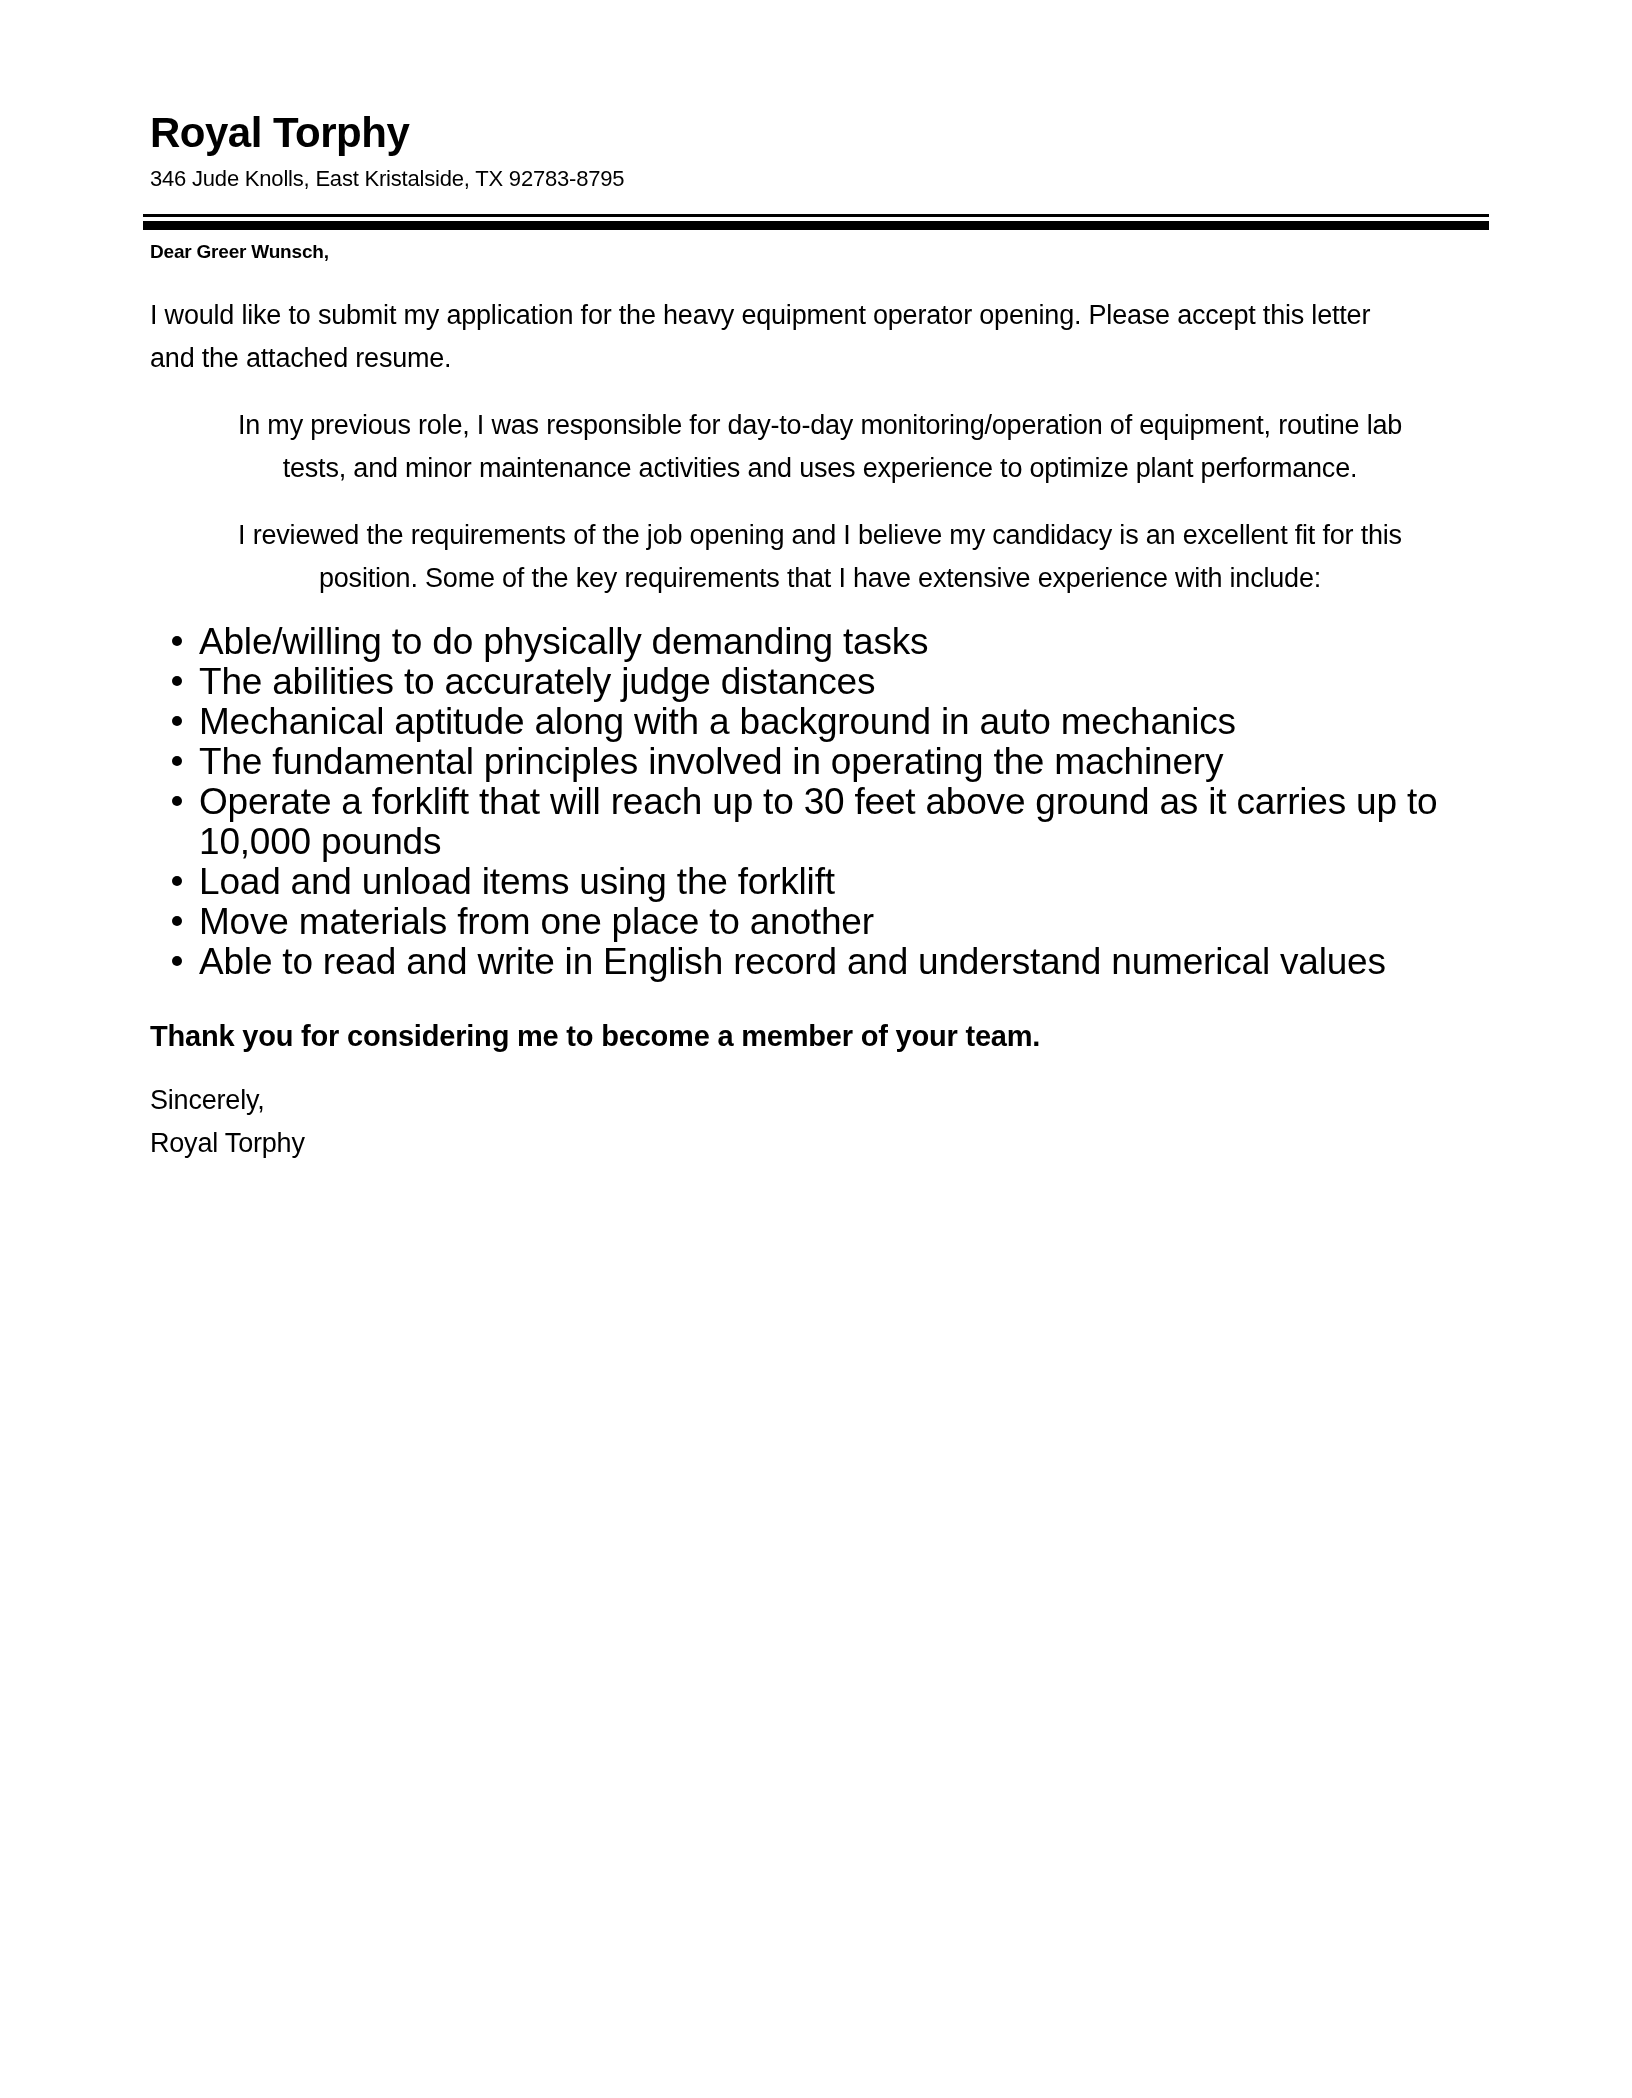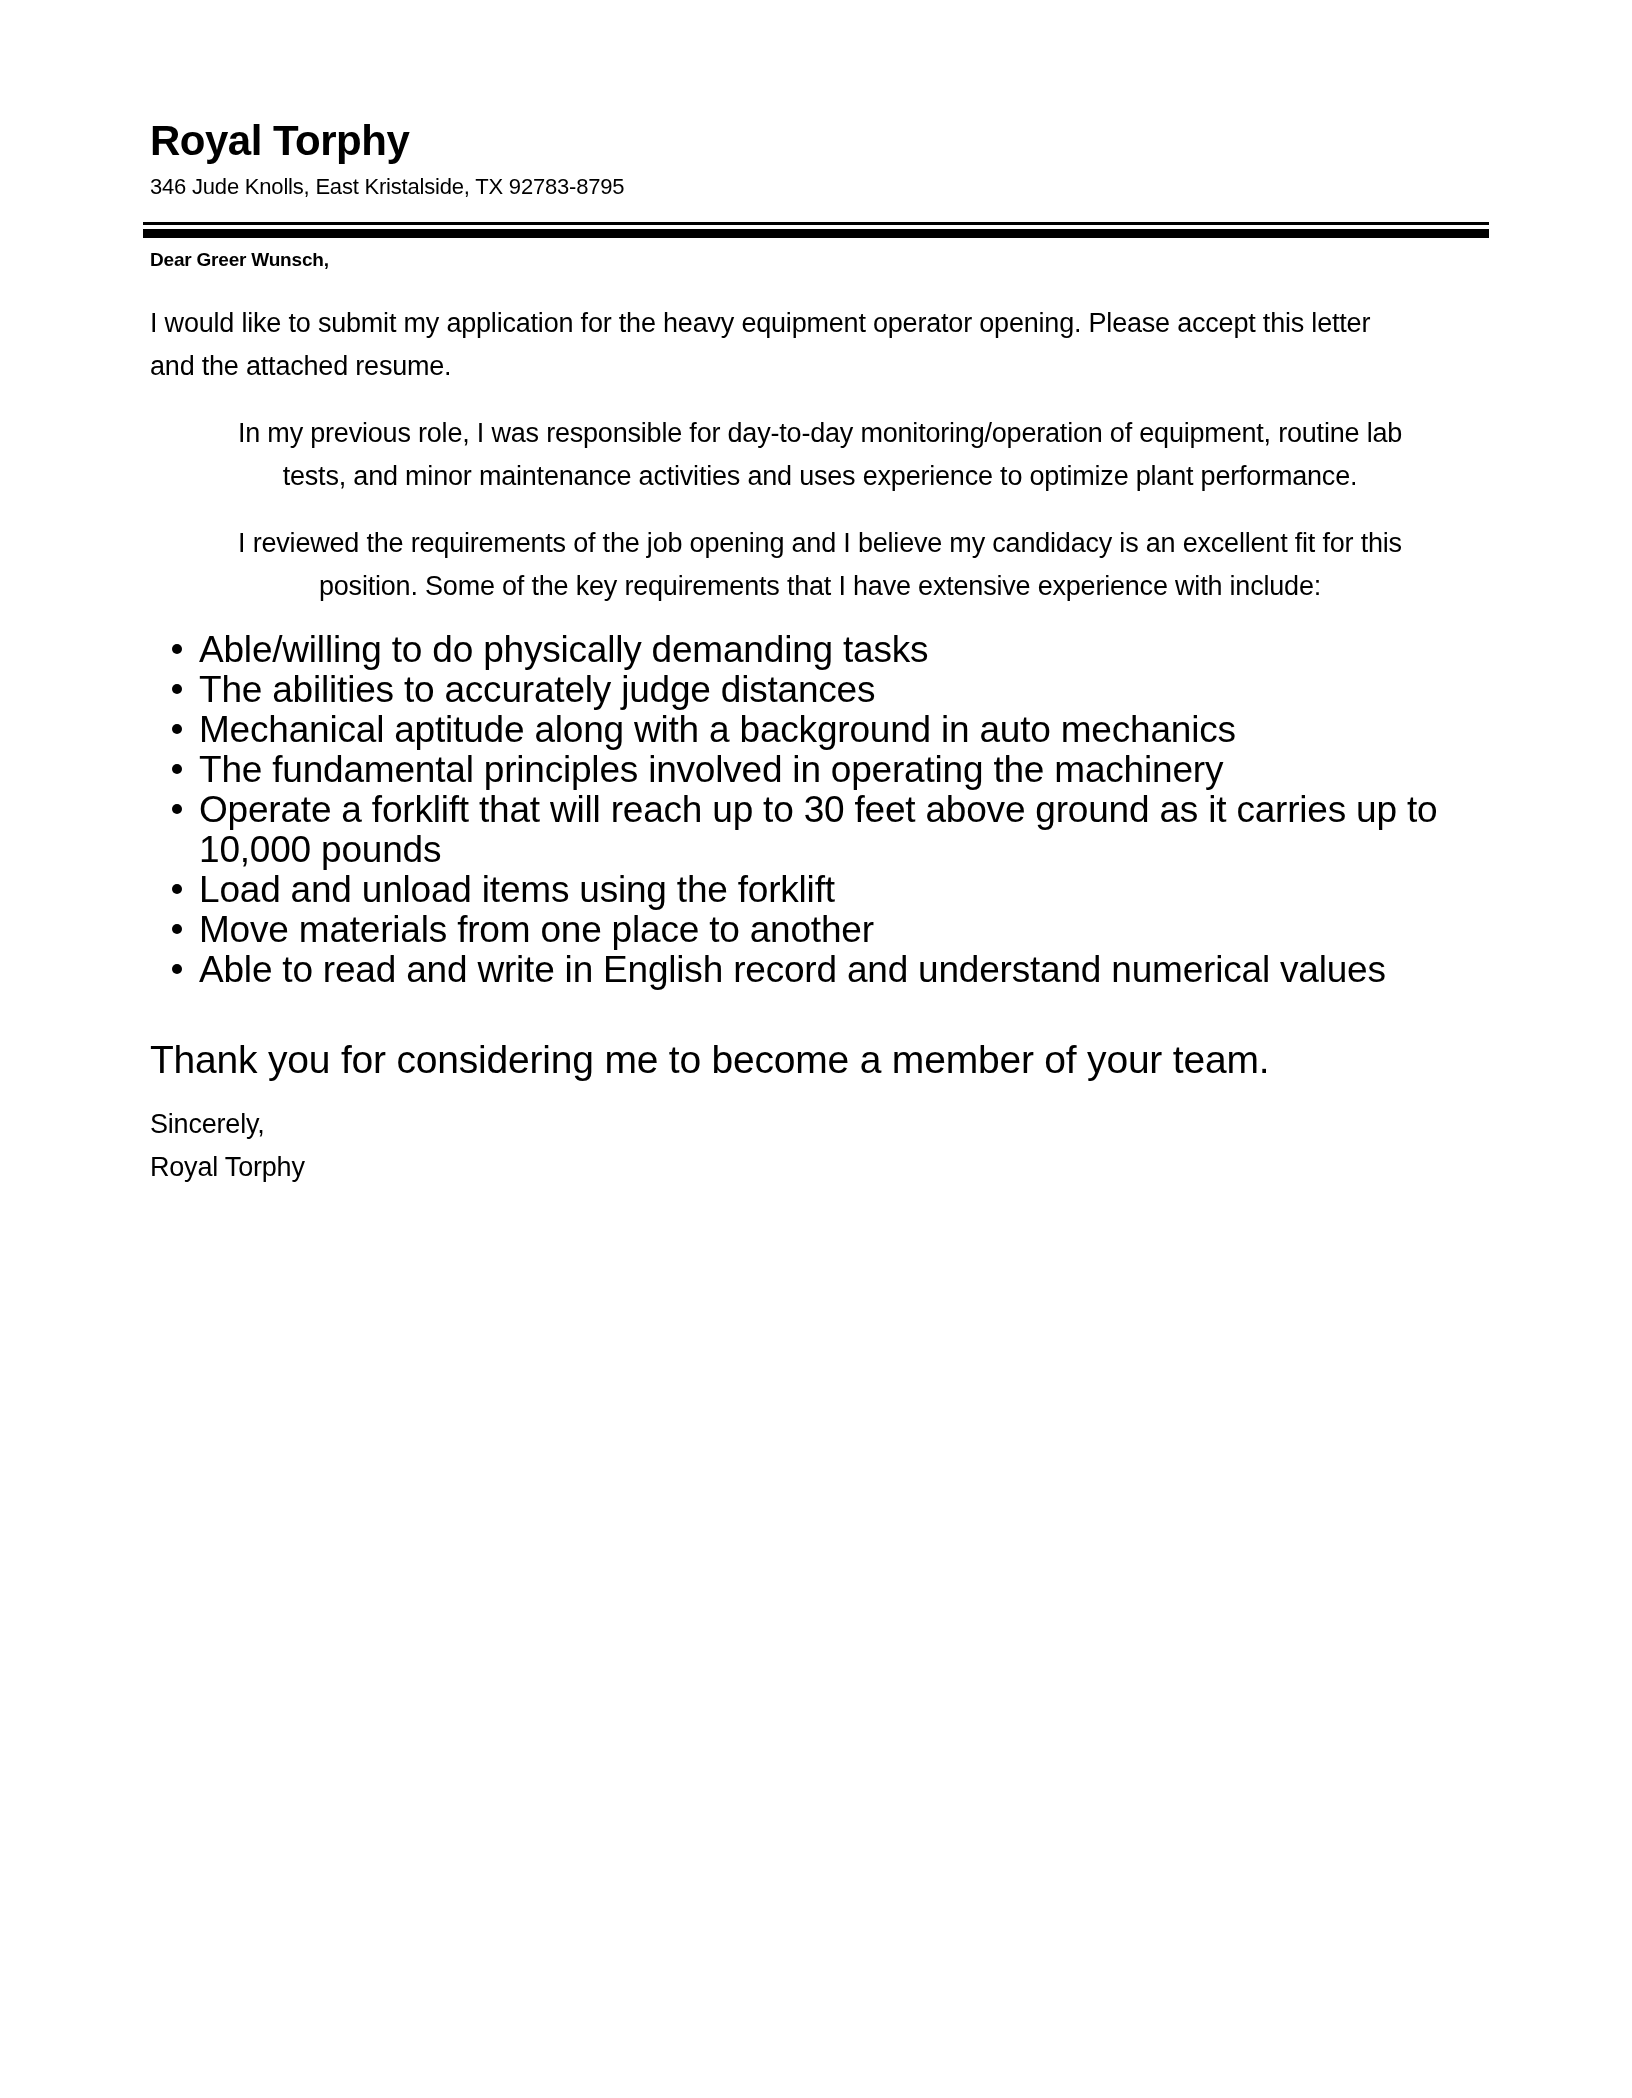--- a/index.html
+++ b/index.html
@@ -13,21 +13,21 @@
     height: 2098px;
     background: #ffffff;
     color: #000000;
     font-family: "Liberation Sans", "DejaVu Sans", sans-serif;
     overflow: hidden;
     letter-spacing: -0.2px;
   }
   .content {
     position: absolute;
     left: 150px;
-    top: 12px;
+    top: 4px;
     width: 1340px;
   }
   .sender-name {
     margin-top: 104px;
     font-size: 42px;
     font-weight: 700;
     line-height: 50px;
     letter-spacing: -0.5px;
   }
   .sender-address {
@@ -75,23 +75,23 @@
   .bullet-dot {
     position: absolute;
     left: 22px;
     top: 14px;
     width: 10px;
     height: 10px;
     border-radius: 50%;
     background: #000000;
   }
   .closing {
-    margin-top: 48px;
-    font-size: 39px;
-    font-weight: 400;
+    margin-top: 32px;
+    font-size: 29px;
+    font-weight: 700;
     line-height: 44px;
   }
   .signoff {
     margin-top: 21px;
     font-size: 27px;
     line-height: 43px;
     white-space: pre-line;
   }
 </style>
 </head>

